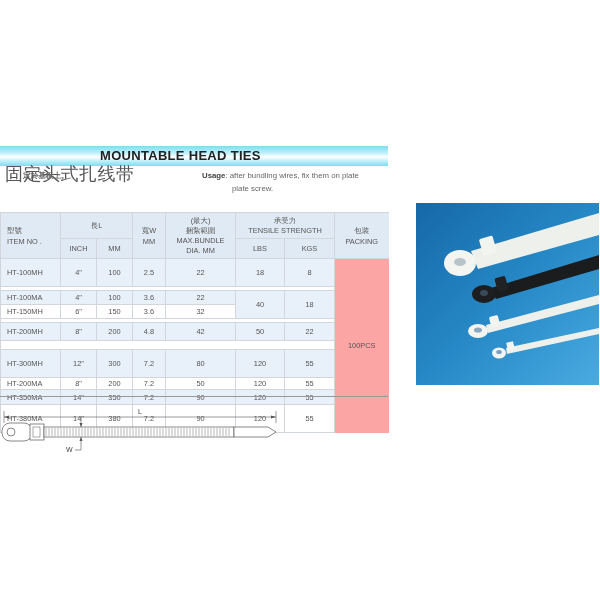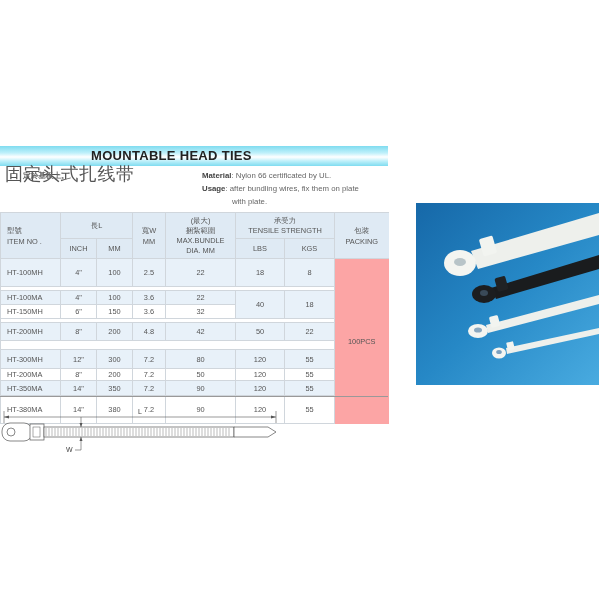--- a/index.html
+++ b/index.html
@@ -3,21 +3,21 @@
   <meta charset="utf-8">
   <style>
     html, body { margin: 0; padding: 0; background: #ffffff; }
     body { width: 600px; height: 600px; position: relative; overflow: hidden;
            font-family: "Liberation Sans", "DejaVu Sans", sans-serif; color: #555; }
 
     .title-bar { position: absolute; left: 0; top: 146px; width: 388px; height: 20px;
       background: linear-gradient(to bottom, #7fdcf0 0%, #bff0fa 35%, #ffffff 55%, #bff0fa 75%, #7fdcf0 100%); }
     .title-cn { position: absolute; left: 5px; top: 16px; font-family: "DejaVu Serif", serif;
       font-size: 18px; color: #555; letter-spacing: 0.5px; }
-    .title-en { position: absolute; left: 91px; top: 2px; font-size: 13px; font-weight: bold; color: #222; letter-spacing: 0.3px; }
+    .title-en { position: absolute; left: 100px; top: 2px; font-size: 13px; font-weight: bold; color: #222; letter-spacing: 0.3px; }
 
     .desc { position: absolute; font-size: 7.6px; color: #666; line-height: 12px; }
     .desc b { color: #444; }
     .desc-cn { left: 3px; top: 170px; width: 190px; }
     .desc-en { left: 202px; top: 169px; width: 190px; font-size: 7.8px; line-height: 13px; }
     .indent-cn { padding-left: 20px; font-weight: bold; }
     .indent-en { padding-left: 30px; }
 
     table.spec { position: absolute; left: 0; top: 212px; border-collapse: collapse;
       font-size: 7.4px; color: #555; }
@@ -42,23 +42,22 @@
 <div class="title-bar">
   <span class="title-cn">固定头式扎线带</span>
   <span class="title-en">MOUNTABLE HEAD TIES</span>
 </div>
 
 <div class="desc desc-cn">
   <div class="indent-cn"><span>定於基板上。</span></div>
 </div>
 
 <div class="desc desc-en">
-  <div><b>Material</b><span>: Nylon 66 certificated by UL.</span></div>
   <div><b>Usage</b><span>: after bundling wires, fix them on plate</span></div>
-  <div class="indent-en"><span>with plate.</span></div>
+  <div class="indent-en"><span>plate screw.</span></div>
 </div>
 
 <table class="spec">
   <colgroup>
     <col style="width:60px">
       <col style="width:36px">
       <col style="width:36px">
       <col style="width:33px">
     <col style="width:70px">
       <col style="width:49px">
@@ -135,21 +134,21 @@
         <td>8"</td>
     <td>200</td>
         <td>4.8</td>
     <td>42</td>
         <td>50</td>
     <td>22</td>
   </tr>
   <tr class="gap">
         <td colspan="7" style="height:8px"></td>
       </tr>
-  <tr class="blue" style="height:19px">
+  <tr class="blue" style="height:28px">
     <td class="item">HT-300MH</td>
         <td>12"</td>
     <td>300</td>
         <td>7.2</td>
     <td>80</td>
         <td>120</td>
     <td>55</td>
   </tr>
   <tr class="white" style="height:12px">
     <td class="item">HT-200MA</td>

